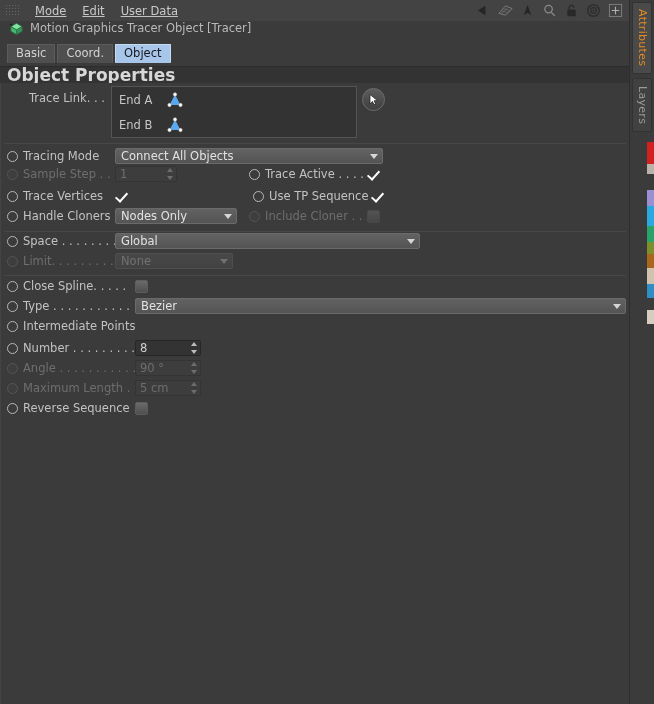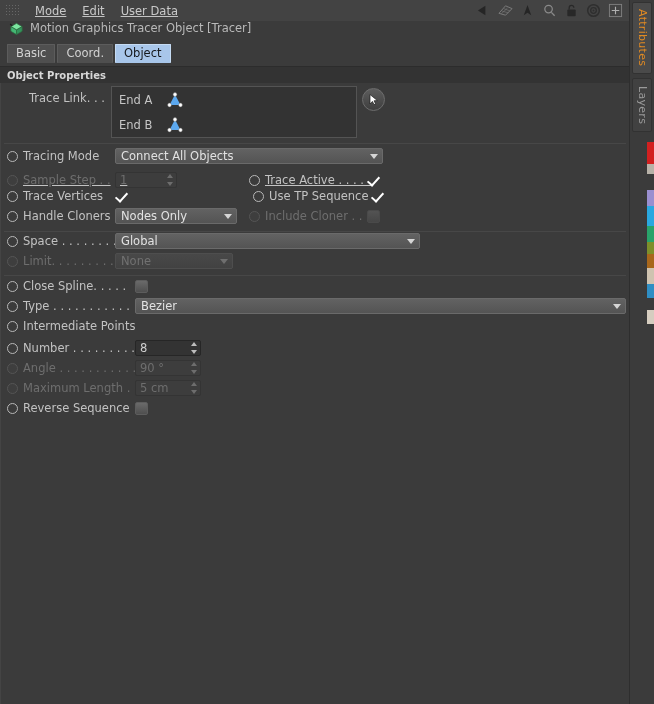--- a/index.html
+++ b/index.html
@@ -150,21 +150,21 @@
     left: 0; top: 66px;
     width: 630px; height: 16px;
     background: #333333;
     border-top: 1px solid #2c2c2c;
     border-bottom: 1px solid #2c2c2c;
     display: flex;
     align-items: center;
   }
   .prop-band span {
     color: #d8d8d8;
-    font-size: 10px;
+    font-size: 17px;
     font-weight: bold;
     padding-left: 7px;
   }
 
   
   .content {
     position: absolute;
     left: 0; top: 83px;
     width: 630px; height: 621px;
     background: #3b3b3b;
@@ -457,21 +457,21 @@
 
     <div class="row" style="top:2px;">
       <div class="rdot"></div>
       <span class="lbl" style="width:92px;">Tracing Mode</span>
       <div class="dd" style="width:268px;">
         <span>Connect All Objects</span>
         <span class="caret"></span>
       </div>
     </div>
 
-    <div class="row" style="top:6px;text-decoration:underline;">
+    <div class="row" style="top:0;">
       <div class="rdot dim"></div>
       <span class="lbl dim" style="width:92px;">Sample Step . .</span>
       <div class="numf dim" style="width:62px;">
         <span>1</span>
         <span class="spin">
             <i class="up"></i>
             <i class="dn"></i>
           </span>
       </div>
       <div class="rdot" style="margin-left:72px;"></div>

